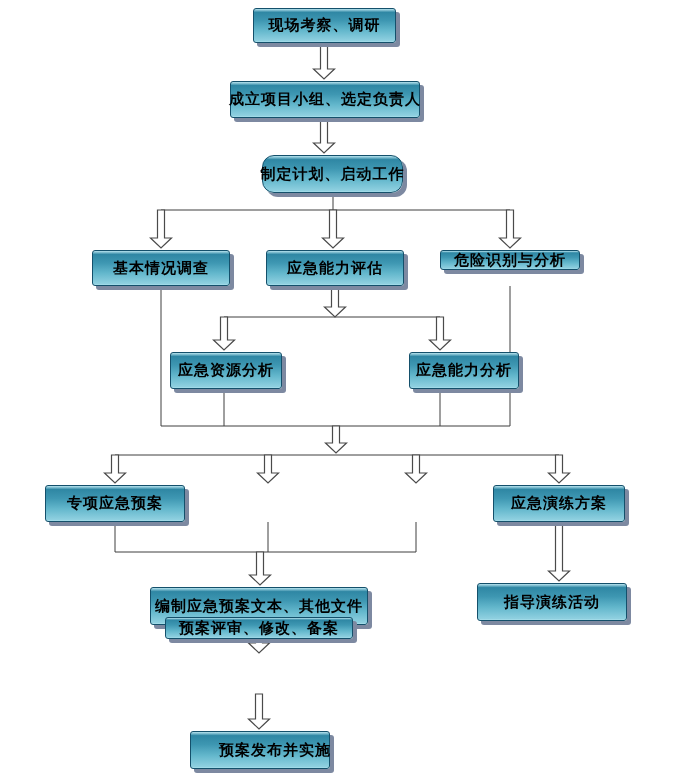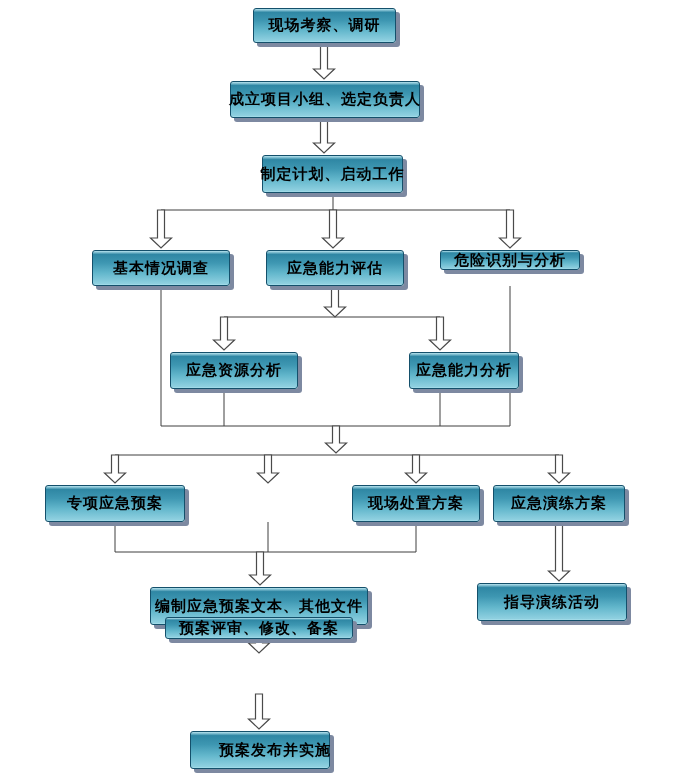--- a/index.html
+++ b/index.html
@@ -65,27 +65,26 @@
     <polygon points="412.5,455 419.5,455 419.5,473 426.5,473 416,483 405.5,473 412.5,473"></polygon>
     <polygon points="555.5,455 562.5,455 562.5,473 569.5,473 559,483 548.5,473 555.5,473"></polygon>
     <polygon points="256.5,552 263.5,552 263.5,575 270.5,575 260,585 249.5,575 256.5,575"></polygon>
     <polygon points="555.5,522 562.5,522 562.5,571 569.5,571 559,581 548.5,571 555.5,571"></polygon>
     <polygon points="255.5,625 262.5,625 262.5,643 269.5,643 259,653 248.5,643 255.5,643"></polygon>
     <polygon points="255.5,694 262.5,694 262.5,719 269.5,719 259,729 248.5,719 255.5,719"></polygon>
   </svg>
 
   <div class="node" style="left:253px;top:8px;width:143px;height:35px;">现场考察、调研</div>
   <div class="node" style="left:230px;top:81px;width:190px;height:37px;">成立项目小组、选定负责人</div>
-  <div class="node" style="left:262px;top:155px;width:141px;height:38px;">制定计划、启动工作</div>
+  <div class="node" style="left:262px;top:155px;width:141px;height:38px;border-radius:12px;">制定计划、启动工作</div>
   <div class="node" style="left:92px;top:250px;width:138px;height:36px;">基本情况调查</div>
   <div class="node" style="left:266px;top:250px;width:138px;height:36px;">应急能力评估</div>
   <div class="node" style="left:440px;top:250px;width:140px;height:20px;">危险识别与分析</div>
-  <div class="node" style="left:170px;top:352px;width:128px;height:37px;text-align:right;">应急资源分析</div>
+  <div class="node" style="left:170px;top:352px;width:112px;height:37px;text-align:right;">应急资源分析</div>
   <div class="node" style="left:385px;top:352px;width:110px;height:37px;margin-left:24px;">应急能力分析</div>
   <div class="node" style="left:45px;top:485px;width:140px;height:37px;">专项应急预案</div>
-  <div class="node" style="left:352px;top:485px;width:128px;height:37px;">现场处置方案</div>
   <div class="node" style="left:493px;top:485px;width:132px;height:37px;">应急演练方案</div>
   <div class="node" style="left:150px;top:587px;width:218px;height:38px;">编制应急预案文本、其他文件</div>
   <div class="node" style="left:477px;top:583px;width:150px;height:38px;">指导演练活动</div>
   <div class="node" style="left:165px;top:617px;width:188px;height:22px;">预案评审、修改、备案</div>
   <div class="node" style="left:190px;top:731px;width:140px;height:38px;padding-left:30px;">预案发布并实施</div>
 
 </div>
 
 </body></html>

